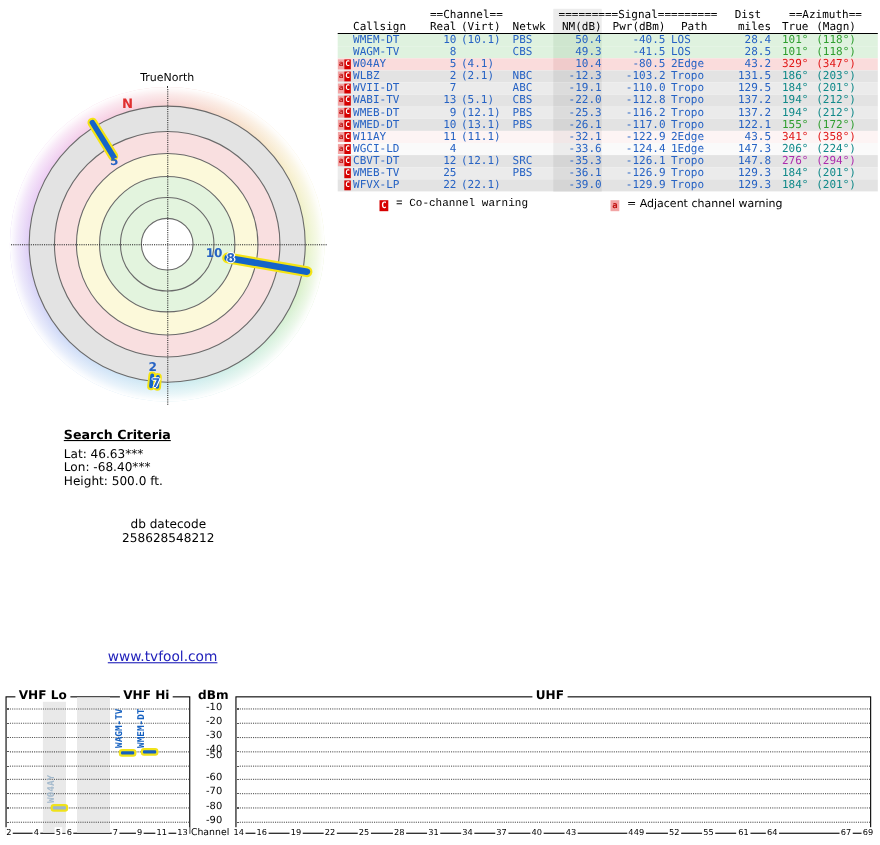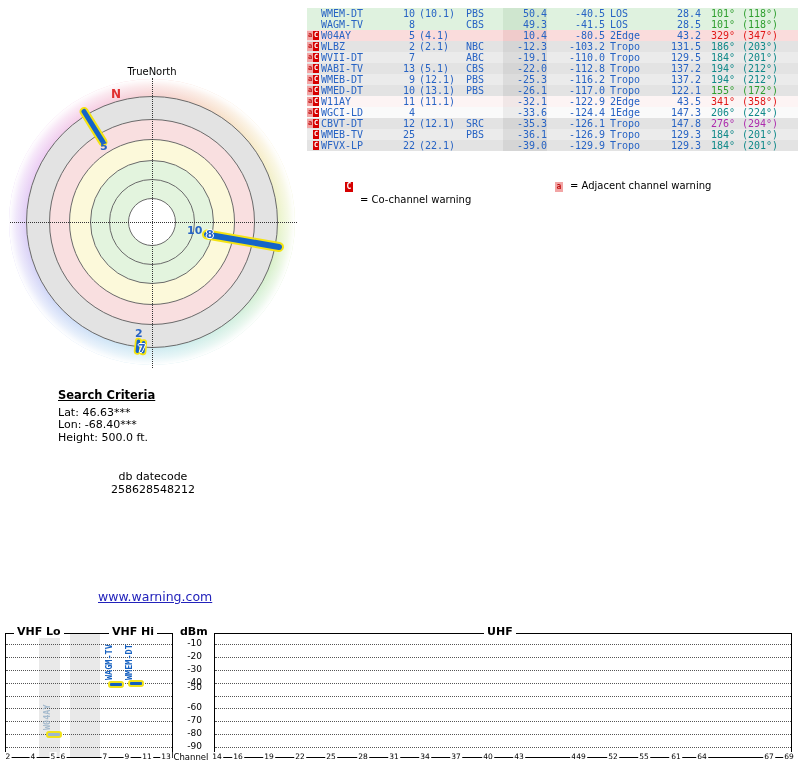--- a/index.html
+++ b/index.html
@@ -112,56 +112,77 @@
         <div class="rlabel" style="left: 100px; top: 141px; color: rgb(39, 99, 196); font-size: 11px;">5</div>
         <div class="rlabel" style="left: 187px; top: 225px; color: rgb(39, 99, 196); font-size: 11px;">10</div>
         <div class="rlabel halo" style="left: 206px; top: 229px; color: rgb(39, 99, 196); font-size: 11px;">8</div>
         <div class="rlabel" style="left: 135px; top: 328px; color: rgb(39, 99, 196); font-size: 11px;">2</div>
         <div class="rlabel halo" style="left: 138px; top: 343px; color: rgb(39, 99, 196); font-size: 11px;">7</div>
       </div>
   </div>
 
   <div id="sigtable">
     <div id="nm-stripe"></div>
+    <div class="trow th1">
+      <span class="cell" style="width:82px"></span>
+      <span class="cell" style="width:70px;text-align:center">==Channel==</span>
+      <span class="cell" style="width:44px"></span>
+      <span class="cell" style="width:154px;text-align:center">=========Signal=========</span>
+      <span class="cell" style="width:46px;text-align:center">Dist</span>
+      <span class="cell" style="width:95px;text-align:center">==Azimuth==</span>
+    </div>
+    <div class="trow th2">
+      <span class="cell c-warn"></span>
+      <span class="cell c-call">Callsign</span>
+      <span class="cell c-real">Real</span>
+      <span class="cell c-virt">(Virt)</span>
+      <span class="cell c-net">Netwk</span>
+      <span class="cell c-nm">NM(dB)</span>
+      <span class="cell c-pwr">Pwr(dBm)</span>
+      <span class="cell c-path" style="padding-left:14px">Path</span>
+      <span class="cell c-miles">miles</span>
+      <span class="cell c-true">True</span>
+      <span class="cell c-magn">(Magn)</span>
+    </div>
     <div id="trows">
         <div class="trow datarow" style="background: rgb(223, 242, 223);"><span class="cell c-warn"></span><span class="cell c-call">WMEM-DT</span><span class="cell c-real">10</span><span class="cell c-virt">(10.1)</span><span class="cell c-net">PBS</span><span class="cell c-nm" style="background:#cfe6cf">50.4</span><span class="cell c-pwr">-40.5</span><span class="cell c-path">LOS</span><span class="cell c-miles">28.4</span><span class="cell c-true" style="color:#2f9e2f">101°</span><span class="cell c-magn" style="color:#2f9e2f">(118°)</span></div>
         <div class="trow datarow" style="background: rgb(223, 242, 223);"><span class="cell c-warn"></span><span class="cell c-call">WAGM-TV</span><span class="cell c-real">8</span><span class="cell c-virt"></span><span class="cell c-net">CBS</span><span class="cell c-nm" style="background:#cfe6cf">49.3</span><span class="cell c-pwr">-41.5</span><span class="cell c-path">LOS</span><span class="cell c-miles">28.5</span><span class="cell c-true" style="color:#2f9e2f">101°</span><span class="cell c-magn" style="color:#2f9e2f">(118°)</span></div>
         <div class="trow datarow" style="background: rgb(250, 220, 220);"><span class="cell c-warn"><i class="wmark wa">a</i><i class="wmark wc">C</i></span><span class="cell c-call">W04AY</span><span class="cell c-real">5</span><span class="cell c-virt">(4.1)</span><span class="cell c-net"></span><span class="cell c-nm" style="background:#f0cbcb">10.4</span><span class="cell c-pwr">-80.5</span><span class="cell c-path">2Edge</span><span class="cell c-miles">43.2</span><span class="cell c-true" style="color:#e01818">329°</span><span class="cell c-magn" style="color:#e01818">(347°)</span></div>
         <div class="trow datarow" style="background: rgb(227, 227, 227);"><span class="cell c-warn"><i class="wmark wa">a</i><i class="wmark wc">C</i></span><span class="cell c-call">WLBZ</span><span class="cell c-real">2</span><span class="cell c-virt">(2.1)</span><span class="cell c-net">NBC</span><span class="cell c-nm" style="background:#d5d5d5">-12.3</span><span class="cell c-pwr">-103.2</span><span class="cell c-path">Tropo</span><span class="cell c-miles">131.5</span><span class="cell c-true" style="color:#108989">186°</span><span class="cell c-magn" style="color:#108989">(203°)</span></div>
         <div class="trow datarow" style="background: rgb(235, 235, 235);"><span class="cell c-warn"><i class="wmark wa">a</i><i class="wmark wc">C</i></span><span class="cell c-call">WVII-DT</span><span class="cell c-real">7</span><span class="cell c-virt"></span><span class="cell c-net">ABC</span><span class="cell c-nm" style="background:#dcdcdc">-19.1</span><span class="cell c-pwr">-110.0</span><span class="cell c-path">Tropo</span><span class="cell c-miles">129.5</span><span class="cell c-true" style="color:#108989">184°</span><span class="cell c-magn" style="color:#108989">(201°)</span></div>
         <div class="trow datarow" style="background: rgb(227, 227, 227);"><span class="cell c-warn"><i class="wmark wa">a</i><i class="wmark wc">C</i></span><span class="cell c-call">WABI-TV</span><span class="cell c-real">13</span><span class="cell c-virt">(5.1)</span><span class="cell c-net">CBS</span><span class="cell c-nm" style="background:#d5d5d5">-22.0</span><span class="cell c-pwr">-112.8</span><span class="cell c-path">Tropo</span><span class="cell c-miles">137.2</span><span class="cell c-true" style="color:#108989">194°</span><span class="cell c-magn" style="color:#108989">(212°)</span></div>
         <div class="trow datarow" style="background: rgb(235, 235, 235);"><span class="cell c-warn"><i class="wmark wa">a</i><i class="wmark wc">C</i></span><span class="cell c-call">WMEB-DT</span><span class="cell c-real">9</span><span class="cell c-virt">(12.1)</span><span class="cell c-net">PBS</span><span class="cell c-nm" style="background:#dcdcdc">-25.3</span><span class="cell c-pwr">-116.2</span><span class="cell c-path">Tropo</span><span class="cell c-miles">137.2</span><span class="cell c-true" style="color:#108989">194°</span><span class="cell c-magn" style="color:#108989">(212°)</span></div>
         <div class="trow datarow" style="background: rgb(227, 227, 227);"><span class="cell c-warn"><i class="wmark wa">a</i><i class="wmark wc">C</i></span><span class="cell c-call">WMED-DT</span><span class="cell c-real">10</span><span class="cell c-virt">(13.1)</span><span class="cell c-net">PBS</span><span class="cell c-nm" style="background:#d5d5d5">-26.1</span><span class="cell c-pwr">-117.0</span><span class="cell c-path">Tropo</span><span class="cell c-miles">122.1</span><span class="cell c-true" style="color:#2f9e2f">155°</span><span class="cell c-magn" style="color:#2f9e2f">(172°)</span></div>
         <div class="trow datarow" style="background: rgb(253, 244, 244);"><span class="cell c-warn"><i class="wmark wa">a</i><i class="wmark wc">C</i></span><span class="cell c-call">W11AY</span><span class="cell c-real">11</span><span class="cell c-virt">(11.1)</span><span class="cell c-net"></span><span class="cell c-nm" style="background:#f1e7e7">-32.1</span><span class="cell c-pwr">-122.9</span><span class="cell c-path">2Edge</span><span class="cell c-miles">43.5</span><span class="cell c-true" style="color:#e01818">341°</span><span class="cell c-magn" style="color:#e01818">(358°)</span></div>
         <div class="trow datarow" style="background: rgb(250, 250, 250);"><span class="cell c-warn"><i class="wmark wa">a</i><i class="wmark wc">C</i></span><span class="cell c-call">WGCI-LD</span><span class="cell c-real">4</span><span class="cell c-virt"></span><span class="cell c-net"></span><span class="cell c-nm" style="background:#ececec">-33.6</span><span class="cell c-pwr">-124.4</span><span class="cell c-path">1Edge</span><span class="cell c-miles">147.3</span><span class="cell c-true" style="color:#108989">206°</span><span class="cell c-magn" style="color:#108989">(224°)</span></div>
         <div class="trow datarow" style="background: rgb(227, 227, 227);"><span class="cell c-warn"><i class="wmark wa">a</i><i class="wmark wc">C</i></span><span class="cell c-call">CBVT-DT</span><span class="cell c-real">12</span><span class="cell c-virt">(12.1)</span><span class="cell c-net">SRC</span><span class="cell c-nm" style="background:#d5d5d5">-35.3</span><span class="cell c-pwr">-126.1</span><span class="cell c-path">Tropo</span><span class="cell c-miles">147.8</span><span class="cell c-true" style="color:#ad2bad">276°</span><span class="cell c-magn" style="color:#ad2bad">(294°)</span></div>
         <div class="trow datarow" style="background: rgb(235, 235, 235);"><span class="cell c-warn"><i class="wmark wc">C</i></span><span class="cell c-call">WMEB-TV</span><span class="cell c-real">25</span><span class="cell c-virt"></span><span class="cell c-net">PBS</span><span class="cell c-nm" style="background:#dcdcdc">-36.1</span><span class="cell c-pwr">-126.9</span><span class="cell c-path">Tropo</span><span class="cell c-miles">129.3</span><span class="cell c-true" style="color:#108989">184°</span><span class="cell c-magn" style="color:#108989">(201°)</span></div>
         <div class="trow datarow" style="background: rgb(227, 227, 227);"><span class="cell c-warn"><i class="wmark wc">C</i></span><span class="cell c-call">WFVX-LP</span><span class="cell c-real">22</span><span class="cell c-virt">(22.1)</span><span class="cell c-net"></span><span class="cell c-nm" style="background:#d5d5d5">-39.0</span><span class="cell c-pwr">-129.9</span><span class="cell c-path">Tropo</span><span class="cell c-miles">129.3</span><span class="cell c-true" style="color:#108989">184°</span><span class="cell c-magn" style="color:#108989">(201°)</span></div>
       </div>
   </div>
 
   <div id="legend">
     <span class="wmark wc" style="left:38px;top:1px;">C</span>
-    <span class="abs" style="left:53px;top:14px;">= Co-channel warning</span>
+    <span class="abs" style="left:53px;top:0;font-family:Liberation Mono, monospace;">= Co-channel warning</span>
     <span class="wmark wa" style="left:248px;top:1px;">a</span>
     <span class="abs" style="left:263px;top:0;">= Adjacent channel warning</span>
   </div>
 
   <div id="criteria">
     <div class="ctitle">Search Criteria</div>
     <div>Lat: 46.63***</div>
     <div>Lon: -68.40***</div>
     <div>Height: 500.0 ft.</div>
   </div>
   <div id="dbcode">
     <div>db datecode</div>
     <div>258628548212</div>
   </div>
 
-  <a id="site-link" href="#">www.warning.com</a>
+  <a id="site-link" href="#">www.tvfool.com</a>
 
   <div id="chart">
     <div class="band-label" style="left:14px;">VHF Lo</div>
     <div class="band-label" style="left:109px;">VHF Hi</div>
     <div class="band-label" style="left:177px;">dBm</div>
     <div class="band-label" style="left:484px;">UHF</div>
 
     <div id="vhf-plot" class="plot">
       <div class="stripe" style="left:33px;width:21px;"></div>
       <div class="stripe" style="left:64px;width:30px;"></div>

